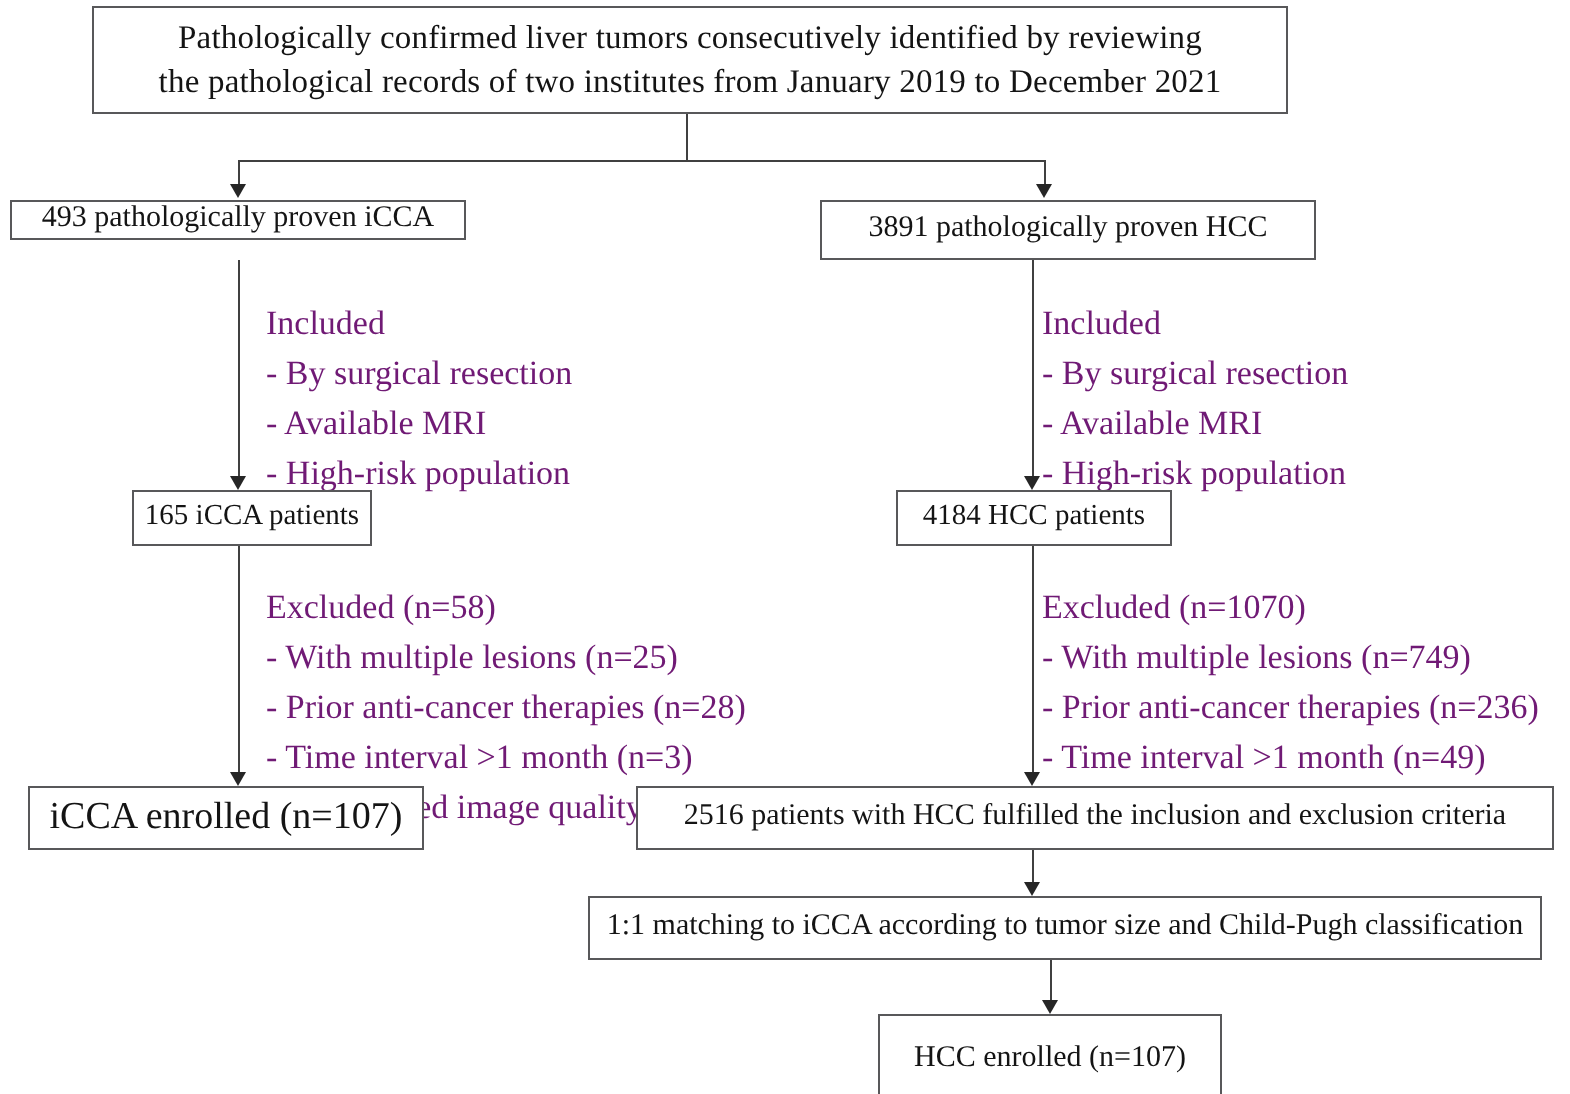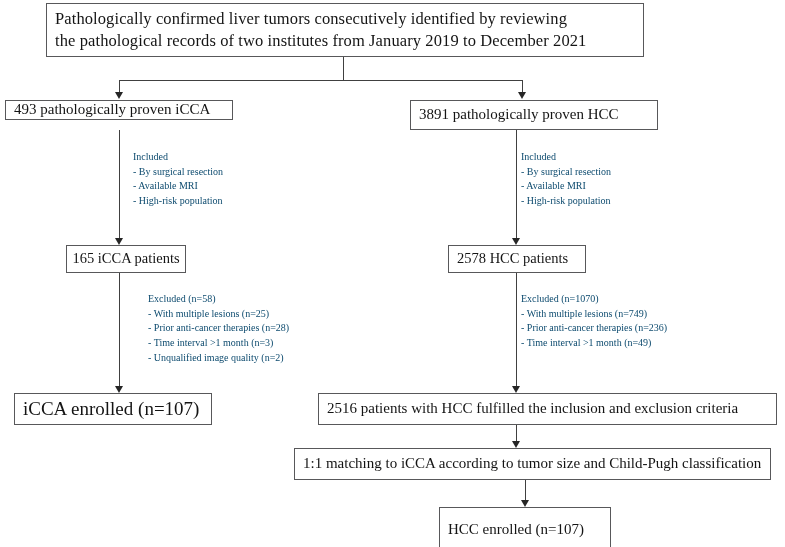--- a/index.html
+++ b/index.html
@@ -20,20 +20,21 @@
     background: #ffffff;
   }
   .box {
     position: absolute;
     box-sizing: border-box;
     border: 1px solid #58585a;
     background: #ffffff;
     display: flex;
     align-items: center;
     justify-content: center;
+    text-align: center;
     line-height: 1.32;
     color: #141414;
   }
   .box .inner {
     padding: 0 8px;
     width: 100%;
   }
   .box .line {
     display: block;
     white-space: nowrap;
@@ -99,28 +100,28 @@
   #box-hcc-enrolled {
     left: 439px;
     top: 507px;
     width: 172px;
     height: 46px;
     font-size: 15px;
   }
   
   .criteria {
     position: absolute;
-    font-size: 10px;
+    font-size: 17px;
     line-height: 1.47;
-    color: #0c4a6e;
+    color: #701a75;
     white-space: nowrap;
   }
   #included-left  { left: 133px; top: 150px; }
   #included-right { left: 521px; top: 150px; }
-  #excluded-left  { left: 133px; top: 292px; margin-left: 15px; }
+  #excluded-left  { left: 133px; top: 292px; }
   #excluded-right { left: 521px; top: 292px; }
   .criteria .c-line { display: block; }
   
   .vline {
     position: absolute;
     width: 1px;
     background: #404040;
   }
   .hline {
     position: absolute;
@@ -188,21 +189,21 @@
   <div class="arrow" style="left:511.5px; top:238px;"></div>
 
   <div class="box" id="box-icca-patients">
     <div class="inner">
       <span class="line">165 iCCA patients</span>
     </div>
   </div>
 
   <div class="box" id="box-hcc-patients">
     <div class="inner">
-      <span class="line">2578 HCC patients</span>
+      <span class="line">4184 HCC patients</span>
     </div>
   </div>
 
   <div class="criteria" id="excluded-left">
     <span class="c-line">Excluded (n=58)</span>
     <span class="c-line">- With multiple lesions (n=25)</span>
     <span class="c-line">- Prior anti-cancer therapies (n=28)</span>
     <span class="c-line">- Time interval &gt;1 month (n=3)</span>
     <span class="c-line">- Unqualified image quality (n=2)</span>
   </div>

